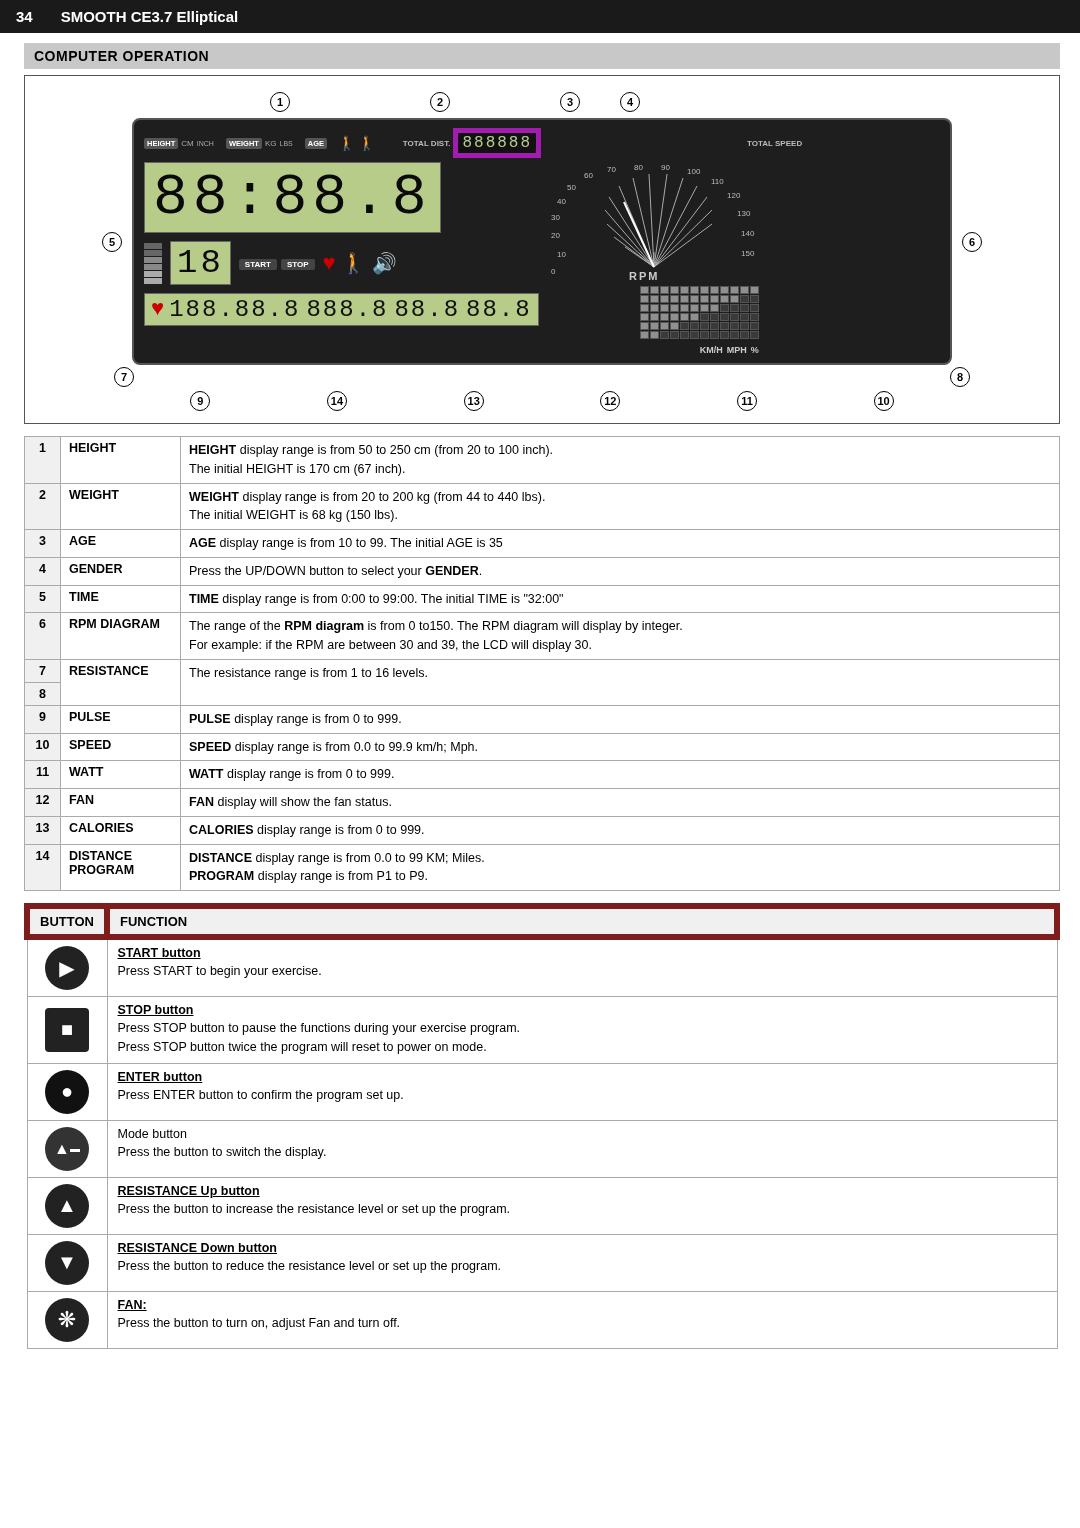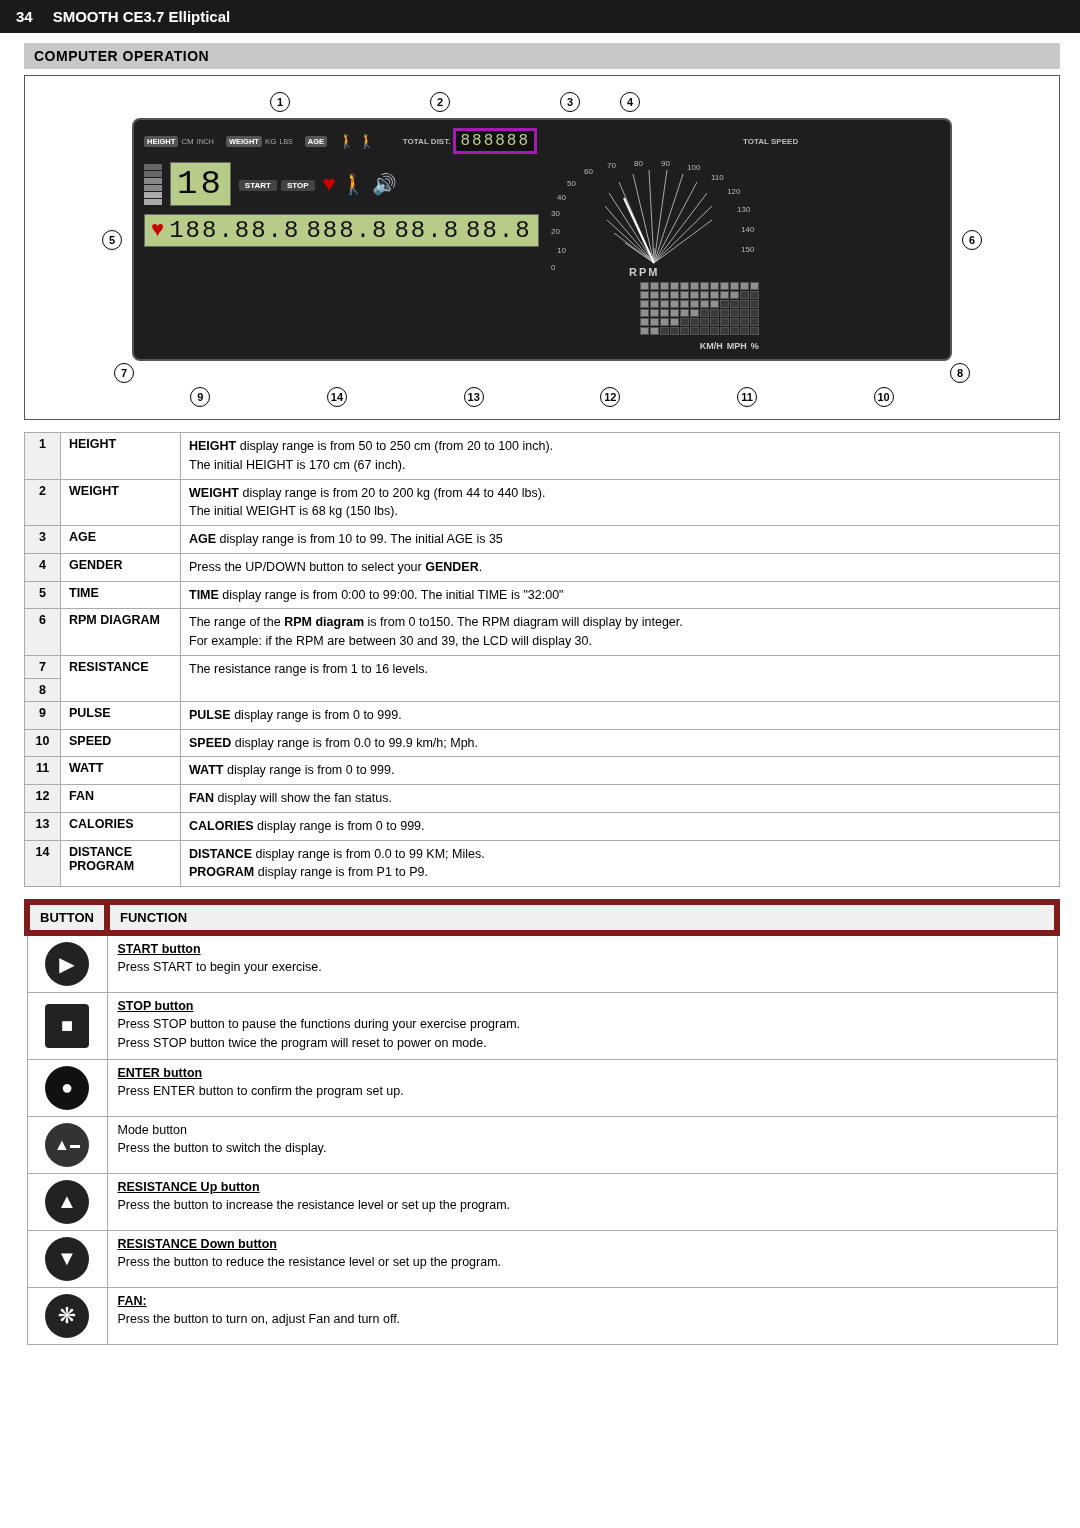--- a/index.html
+++ b/index.html
@@ -16,21 +16,21 @@
     .header-bar {
       background: #1a1a1a;
       color: #fff;
       font-size: 15px;
       font-weight: bold;
       padding: 8px 16px;
       display: flex;
       align-items: center;
     }
     .header-bar span.page-num {
-      margin-right: 20px;
+      margin-right: 28px;
     }
 
     
     .main-content {
       padding: 10px 20px 20px 24px;
     }
 
     
     .section-title {
       font-size: 14px;
@@ -217,21 +217,21 @@
       font-size: 8px;
       font-weight: bold;
       margin-left: 24px;
     }
     .seven-seg-dist {
       font-family: 'Courier New', monospace;
       font-size: 16px;
       color: #b8cc8a;
       background: #111;
       padding: 1px 4px;
-      border: 3px solid #a21caf;
+      border: 5px solid #a21caf;
       letter-spacing: 2px;
       display: inline-block;
     }
 
     .inner-display-row {
       display: flex;
       align-items: flex-start;
       gap: 10px;
     }
     .inner-left {
@@ -332,20 +332,23 @@
             <span class="total-dist-lbl">TOTAL DIST.</span>
             <span class="seven-seg-dist">888888</span>
             <br>
             <span class="total-dist-lbl" style="margin-left:200px;">TOTAL SPEED</span>
           </div>
 
           <div class="inner-display-row">
 
             <div class="inner-left">
 
+              <div style="display:flex; align-items:center; gap:6px;">
+                <div class="seg-large">88:88.8</div>
+              </div>
 
               <div style="display:flex; align-items:center; gap:8px; margin-top:4px;">
 
                 <div style="display:flex; flex-direction:column; gap:1px;">
                   <div style="background:#666; width:18px; height:6px;"></div>
                   <div style="background:#666; width:18px; height:6px;"></div>
                   <div style="background:#888; width:18px; height:6px;"></div>
                   <div style="background:#888; width:18px; height:6px;"></div>
                   <div style="background:#aaa; width:18px; height:6px;"></div>
                   <div style="background:#aaa; width:18px; height:6px;"></div>

